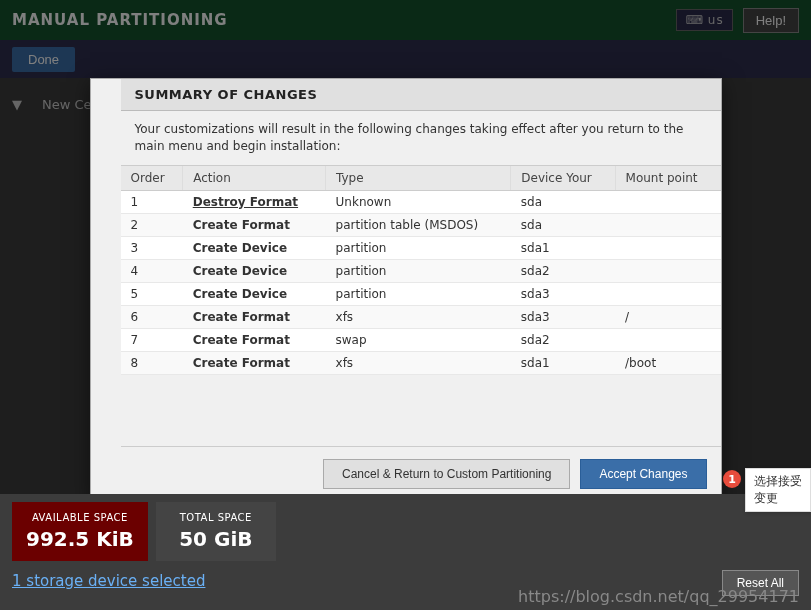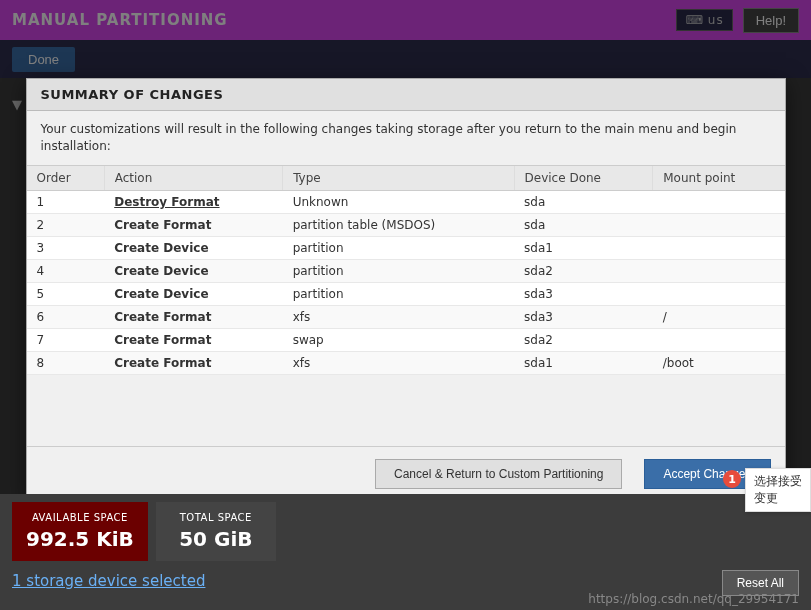--- a/index.html
+++ b/index.html
@@ -8,21 +8,21 @@
       height: 610px;
       font-family: 'DejaVu Sans', Arial, sans-serif;
       font-size: 13px;
       background: #3c3c3c;
       overflow: hidden;
       position: relative;
     }
 
     
     #top-bar {
-      background: #d946ef;
+      background: #14532d;
       display: flex;
       align-items: center;
       justify-content: space-between;
       padding: 8px 12px;
       height: 40px;
     }
     #top-bar-left {
       color: #ffffff;
       font-size: 15px;
       font-weight: bold;
@@ -90,23 +90,24 @@
       position: absolute;
       top: 0; left: 0; right: 0; bottom: 0;
       background: rgba(0,0,0,0.5);
       display: flex;
       align-items: flex-start;
       justify-content: center;
       padding-top: 78px;
     }
     #modal {
       background: #f0f0f0;
-      width: 760px;
+      width: 632px;
       border: 1px solid #aaa;
       box-shadow: 0 4px 20px rgba(0,0,0,0.5);
+      padding-left: 30px;
     }
     #modal-title {
       background: #e0e0e0;
       border-bottom: 1px solid #bbb;
       padding: 8px 14px;
       font-weight: bold;
       font-size: 13px;
       color: #222;
       letter-spacing: 0.5px;
     }
@@ -161,21 +162,21 @@
     #table-container {
       padding: 0;
       min-height: 280px;
     }
 
     
     #modal-footer {
       padding: 12px 14px;
       display: flex;
       justify-content: flex-end;
-      gap: 22px;
+      gap: 10px;
       border-top: 1px solid #ccc;
       background: #f0f0f0;
     }
     #cancel-button {
       background: #e0e0e0;
       border: 1px solid #aaa;
       color: #333;
       padding: 7px 18px;
       font-size: 12px;
       cursor: pointer;
@@ -241,21 +242,21 @@
       color: #fff;
       padding: 5px 14px;
       font-size: 12px;
       cursor: pointer;
     }
     #csdn-url {
       position: absolute;
       bottom: 4px;
       right: 12px;
       color: #888;
-      font-size: 12px;
+      font-size: 16px;
     }
 
     
     #tooltip-badge {
       position: absolute;
       top: 468px;
       right: 0px;
       display: flex;
       align-items: flex-start;
       gap: 4px;
@@ -305,29 +306,29 @@
 
 <div id="bg-content">
   <span>▼</span>
   <span>New CentOS 7 Installation</span>
   <span>sda3</span>
 </div>
 
 <div id="modal-overlay">
   <div id="modal">
     <div id="modal-title">SUMMARY OF CHANGES</div>
-    <div id="modal-desc">Your customizations will result in the following changes taking storage after you return to the main menu and begin installation:</div>
+    <div id="modal-desc">Your customizations will result in the following changes taking effect after you return to the main menu and begin installation:</div>
     <div id="table-container">
       <table id="changes-table">
         <thead>
           <tr>
             <th>Order</th>
             <th>Action</th>
             <th>Type</th>
-            <th>Device Done</th>
+            <th>Device Your</th>
             <th>Mount point</th>
           </tr>
         </thead>
         <tbody id="table-body">
         <tr>
               <td>1</td>
               <td class="action-destroy">Destroy Format</td>
               <td>Unknown</td>
               <td>sda</td>
               <td></td>

